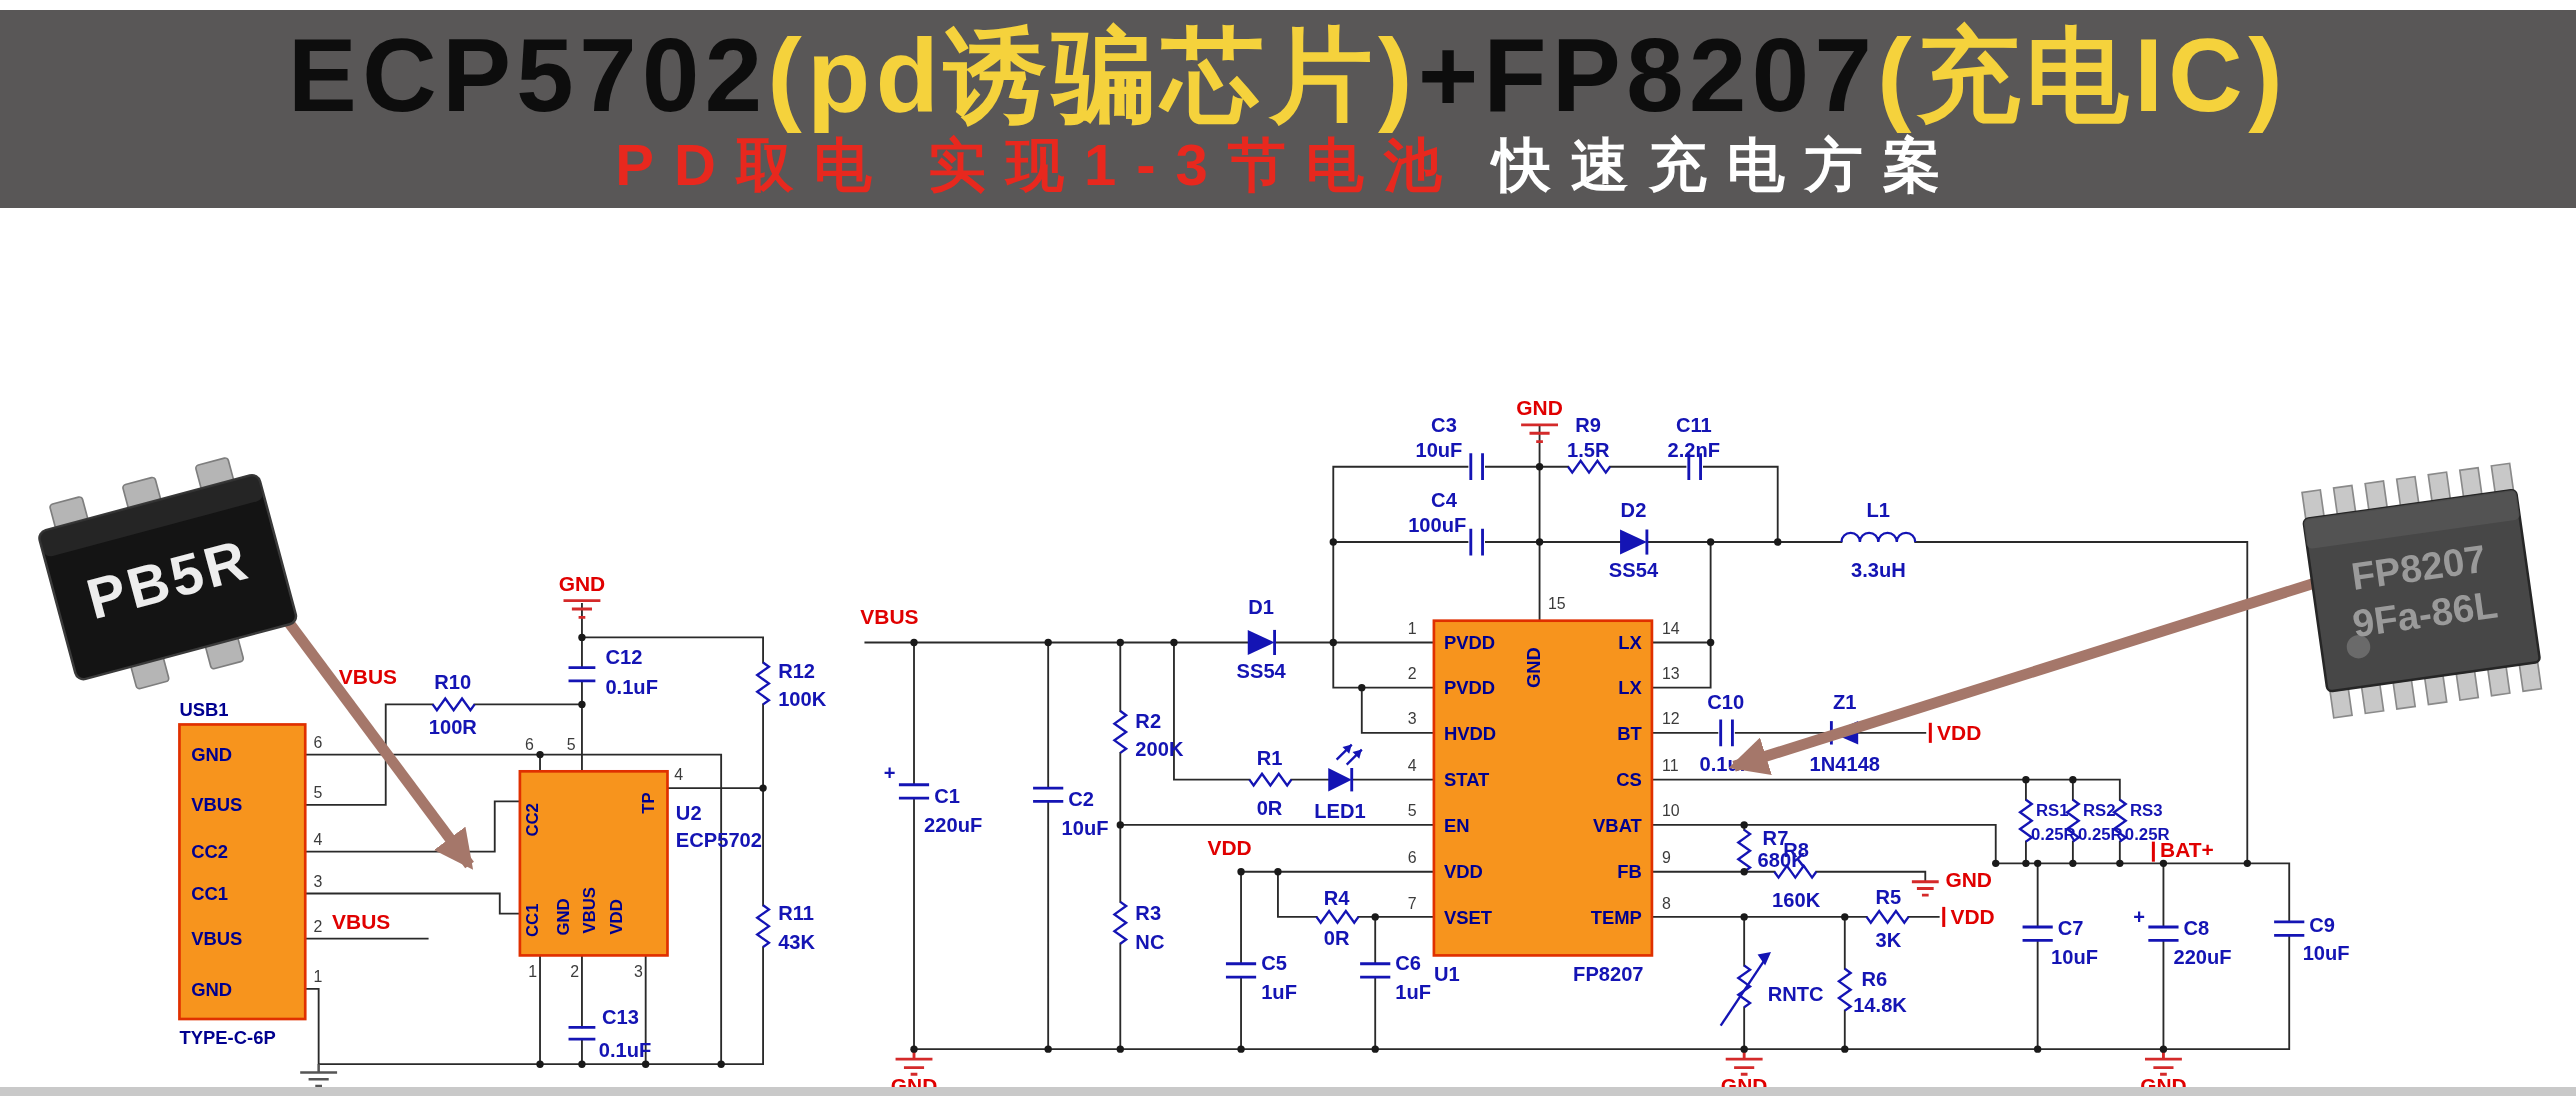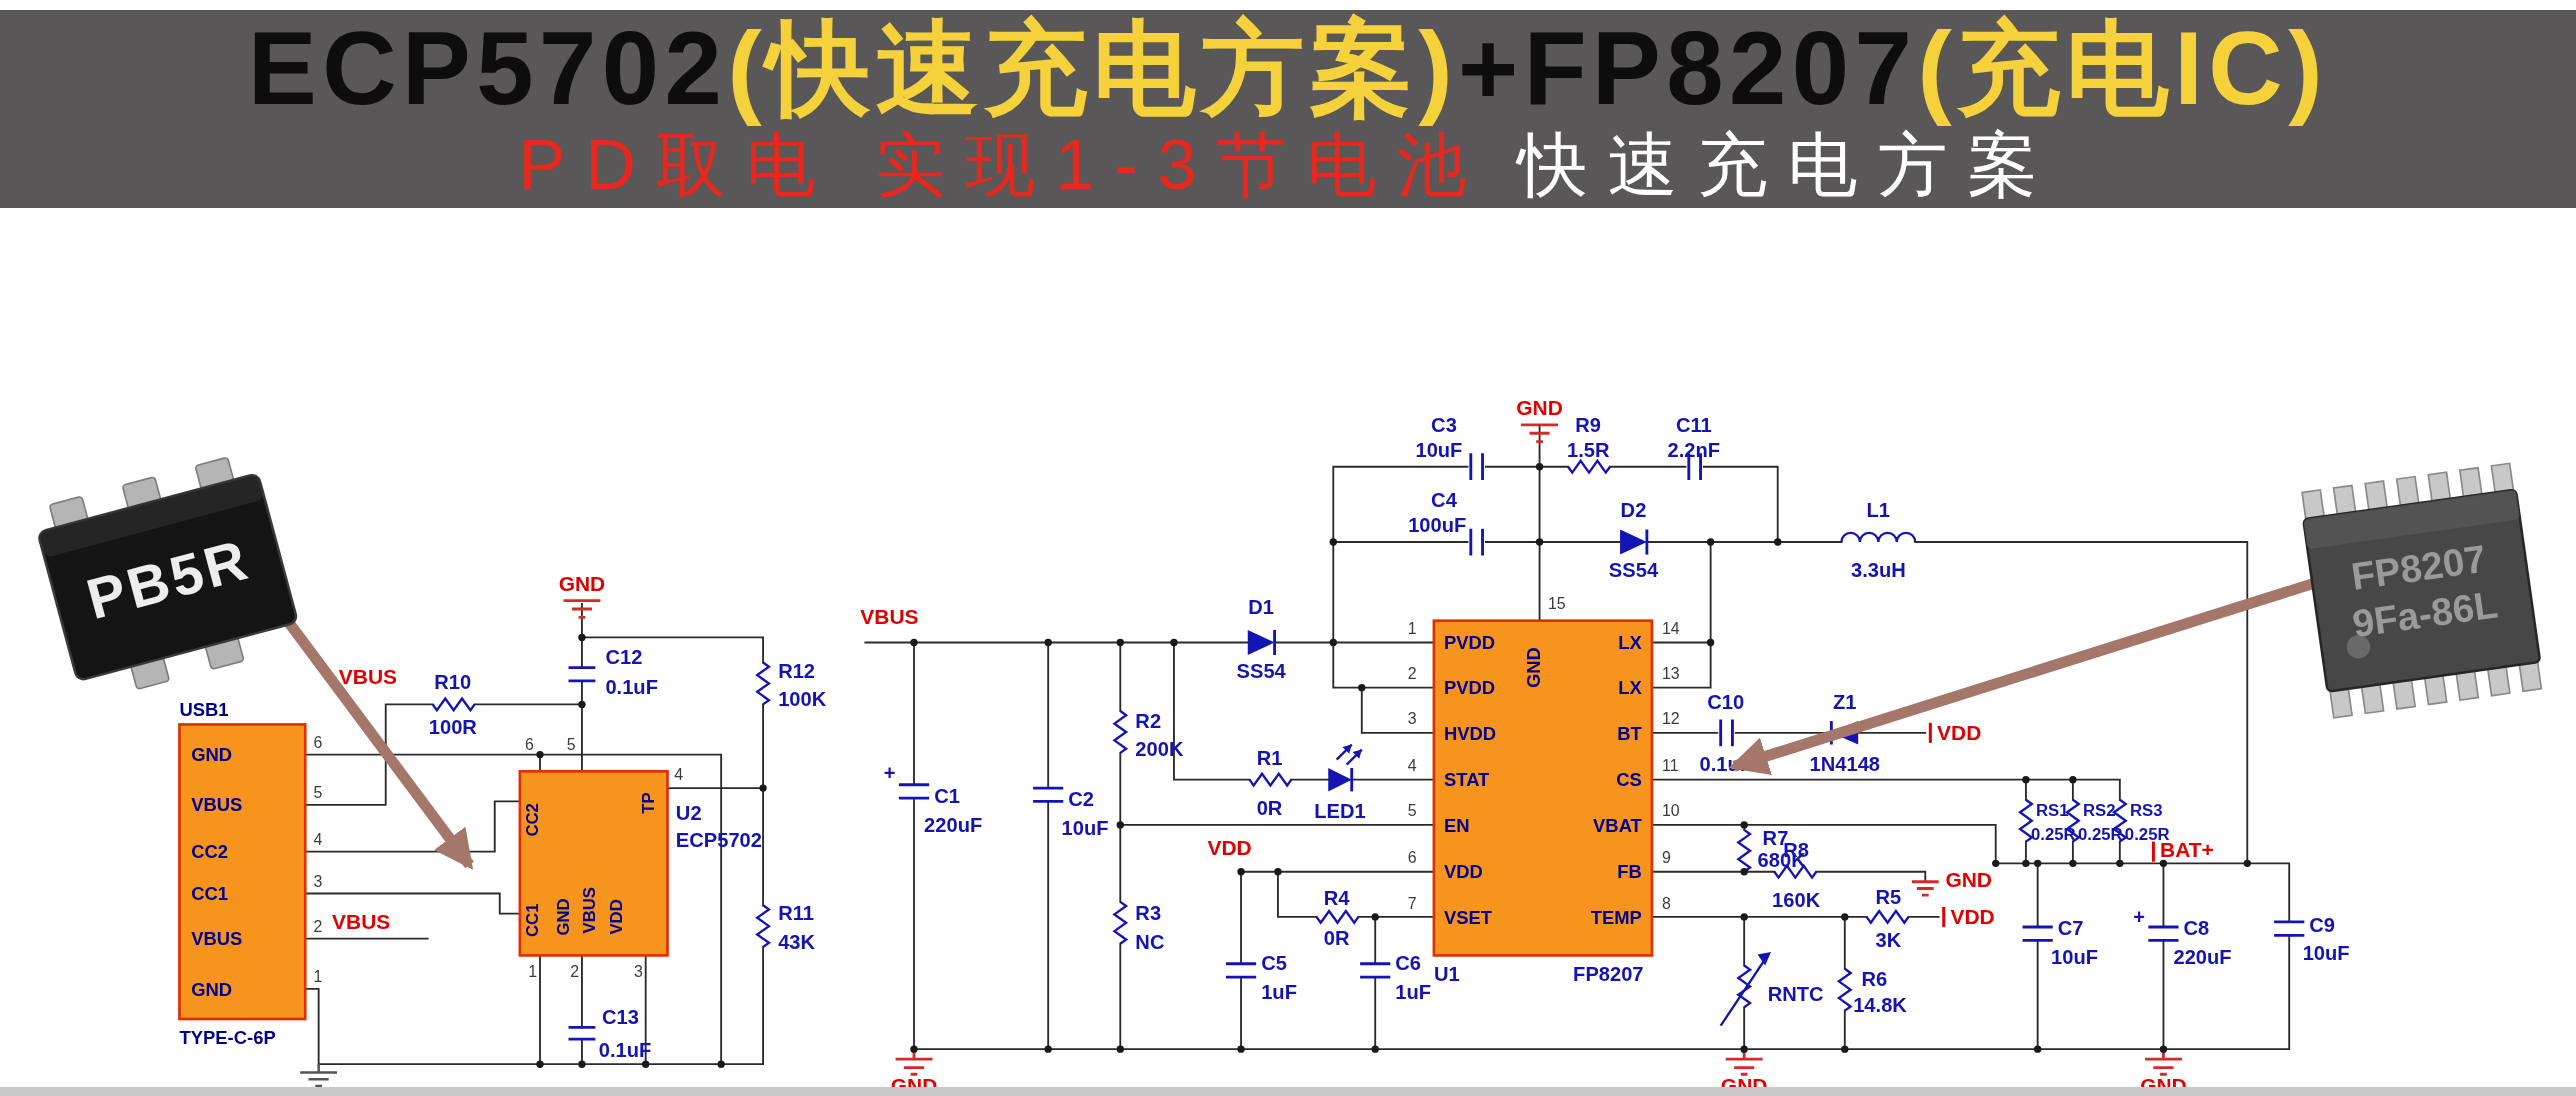--- a/index.html
+++ b/index.html
@@ -7,21 +7,21 @@
     width:2576px;height:1096px;background:#ffffff;position:relative;overflow:hidden;
     font-family:"Liberation Sans","DejaVu Sans",sans-serif;
   }
   .banner{
     position:absolute;top:10px;left:0;width:2576px;height:198px;background:#595757;
     display:flex;flex-direction:column;align-items:center;justify-content:center;gap:5.5px;
   }
   .h-line1{font-size:103px;font-weight:bold;letter-spacing:5.5px;white-space:nowrap;line-height:1.05;}
   .h-line1 .blk{color:#0d0d0d;}
   .h-line1 .yel{color:#f5d23c;}
-  .h-line2{font-size:70px;font-weight:normal;letter-spacing:20px;white-space:nowrap;line-height:1.05;}
+  .h-line2{font-size:58px;font-weight:bold;letter-spacing:20px;white-space:nowrap;line-height:1.05;}
   .h-line2 .red{color:#e8281e;}
   .h-line2 .wht{color:#ffffff;margin-left:31px;}
   .schematic{position:absolute;top:209px;left:0;width:2576px;height:887px;}
   .bottom-strip{position:absolute;left:0;bottom:0;width:2576px;height:9.2px;background:#c9c9c9;}
 
   
   svg text{font-weight:bold;font-family:"Liberation Sans","DejaVu Sans",sans-serif;}
   .w{stroke:#2a2a2a;stroke-width:1.1;fill:none;stroke-linecap:square;}
   .plate{stroke:#1414b4;stroke-width:1.7;fill:none;stroke-linecap:butt;}
   .sym{stroke:#1414b4;stroke-width:1.4;fill:none;}
@@ -38,21 +38,21 @@
   .net{fill:#e00000;font-size:12.5px;}
   .s10{font-size:10px;}
   .mid{text-anchor:middle;}
   .end{text-anchor:end;}
 </style>
 </head>
 <body>
 
 <div class="banner">
   <div class="h-line1">
-    <span class="blk">ECP5702</span><span class="yel">(快速充电方案)</span><span class="blk">+FP8207</span><span class="yel">(充电IC)</span>
+    <span class="blk">ECP5702</span><span class="yel">(pd诱骗芯片)</span><span class="blk">+FP8207</span><span class="yel">(充电IC)</span>
   </div>
   <div class="h-line2">
     <span class="red">PD取电 实现1-3节电池</span><span class="wht">快速充电方案</span>
   </div>
 </div>
 
 <div class="schematic">
 <svg width="2576" height="887" viewBox="0 124 1536 530" preserveAspectRatio="none" xmlns="http://www.w3.org/2000/svg">
   <defs>
     <marker id="arrowhead" viewBox="0 0 10 10" refX="8.5" refY="5" markerWidth="3.6" markerHeight="3.6" orient="auto">

